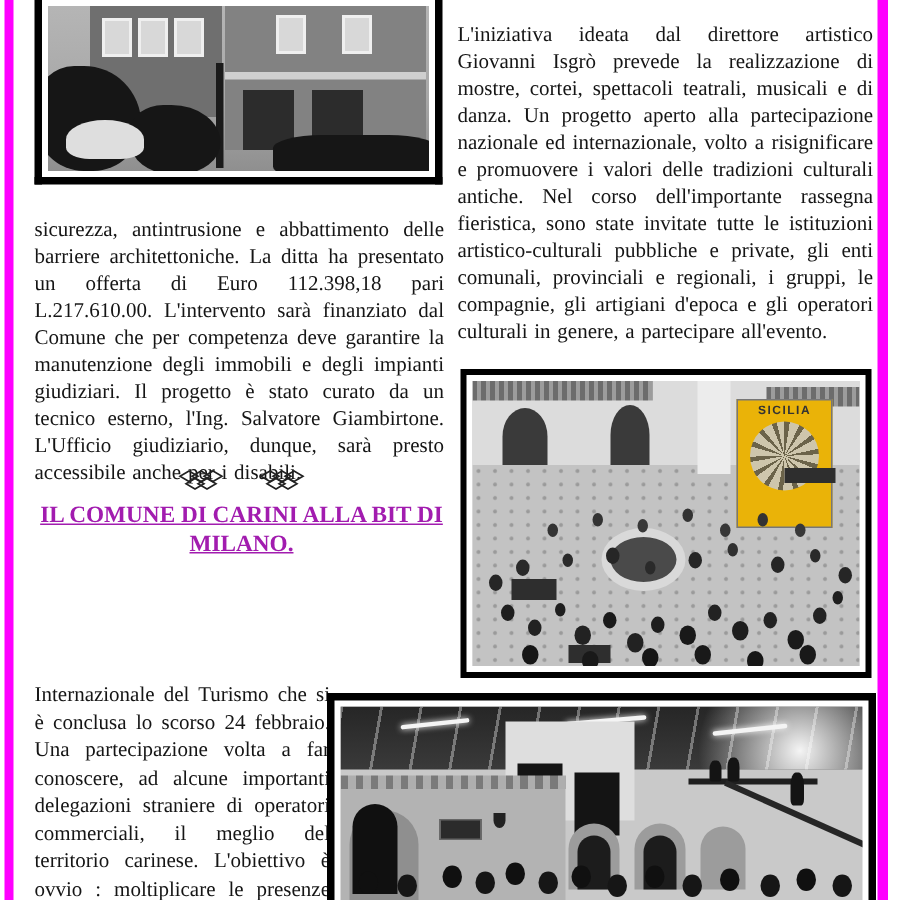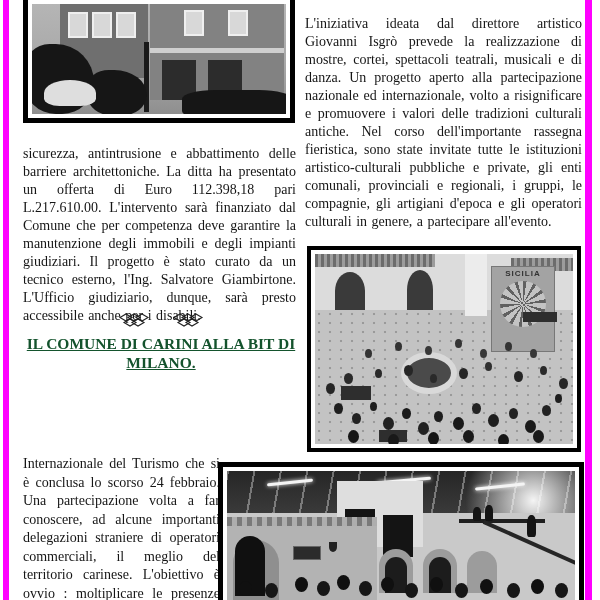--- a/index.html
+++ b/index.html
@@ -40,21 +40,21 @@
   
   #photo-fair{left:307px;top:246px;width:274px;height:206px;border-width:4px;}
   #photo-fair .ph{background:#bdbdbd;}
   .f-floor{left:0;top:56px;right:0;bottom:0;
      background-image:radial-gradient(circle at 4px 4px,#9a9a9a 1px,transparent 1.6px);
      background-size:11px 9px;background-color:#c3c3c3;}
   .f-wall{left:0;top:0;width:100%;height:58px;background:#dcdcdc;}
   .f-roof{height:13px;background:repeating-linear-gradient(90deg,#6c6c6c 0 3px,#9c9c9c 3px 6px);}
   .f-arch{background:#3a3a3a;border-radius:50% 50% 0 0;}
   .f-pillar{left:150px;top:0;width:22px;height:62px;background:#ececec;}
-  .f-banner{left:176px;top:12px;width:62px;height:84px;background:#a3a3a3;border:1px solid #777;}
+  .f-banner{left:176px;top:12px;width:62px;height:84px;background:#eab308;border:1px solid #777;}
   .f-banner-text{display:block;text-align:center;font-family:"Liberation Sans",sans-serif;
      font-size:8px;font-weight:bold;letter-spacing:1px;color:#333;padding-top:2px;}
   .f-star{position:absolute;left:8px;top:14px;width:46px;height:46px;border-radius:50%;
      background:repeating-conic-gradient(#555 0 9deg,#c9c9c9 9deg 26deg);opacity:.85;}
   .f-well{left:86px;top:98px;width:44px;height:30px;background:#4a4a4a;
      border:6px solid #d9d9d9;border-radius:50%;}
   .f-crowd{left:0;top:0;width:7px;height:9px;border-radius:50%;background:transparent;
      box-shadow:20px 150px 0 1px #1e1e1e,38px 160px 0 1px #222,55px 148px 0 #1e1e1e,
       70px 165px 0 2px #222,88px 155px 0 1px #1a1a1a,105px 170px 0 2px #222,
       120px 158px 0 1px #1e1e1e,140px 165px 0 2px #191919,158px 150px 0 1px #222,
@@ -138,21 +138,21 @@
           <path d="M21 6 L27 9.5 L21 13 L15 9.5 Z"></path>
         <path d="M63 1 L69 4.5 L63 8 L57 4.5 Z"></path>
           <path d="M71 1 L77 4.5 L71 8 L65 4.5 Z"></path>
           <path d="M79 1 L85 4.5 L79 8 L73 4.5 Z"></path>
         <path d="M67 6 L73 9.5 L67 13 L61 9.5 Z"></path>
           <path d="M75 6 L81 9.5 L75 13 L69 9.5 Z"></path>
       </g>
     </svg>
   </div>
 
-  <h2 id="heading" style="margin:0;color:#14532d;">IL COMUNE DI CARINI ALLA BIT DI MILANO.</h2>
+  <h2 id="heading" style="margin:0;color:#a21caf;">IL COMUNE DI CARINI ALLA BIT DI MILANO.</h2>
 
 
   <p id="para-bit-narrow" class="body-text">Internazionale del Turismo che si è conclusa lo scorso 24 febbraio. Una partecipazione volta a far conoscere, ad alcune importanti delegazioni straniere di operatori commerciali, il meglio del territorio carinese. L'obiettivo è ovvio : moltiplicare le presenze già di vecchi e di</p>
 
   <p id="para-right" class="body-text">L'iniziativa ideata dal direttore artistico Giovanni Isgrò prevede la realizzazione di mostre, cortei, spettacoli teatrali, musicali e di danza. Un progetto aperto alla partecipazione nazionale ed internazionale, volto a risignificare e promuovere i valori delle tradizioni culturali antiche.  Nel corso dell'importante rassegna fieristica, sono state invitate tutte le istituzioni artistico-culturali pubbliche e private, gli enti comunali, provinciali e regionali, i gruppi, le compagnie, gli artigiani d'epoca e gli operatori culturali in genere, a partecipare all'evento.</p>
 
   <figure id="photo-fair" class="photo" style="margin:0;">
     <div class="ph">
       <div class="abs f-wall" style="left:0;"></div>
       <div class="abs f-floor"></div>

